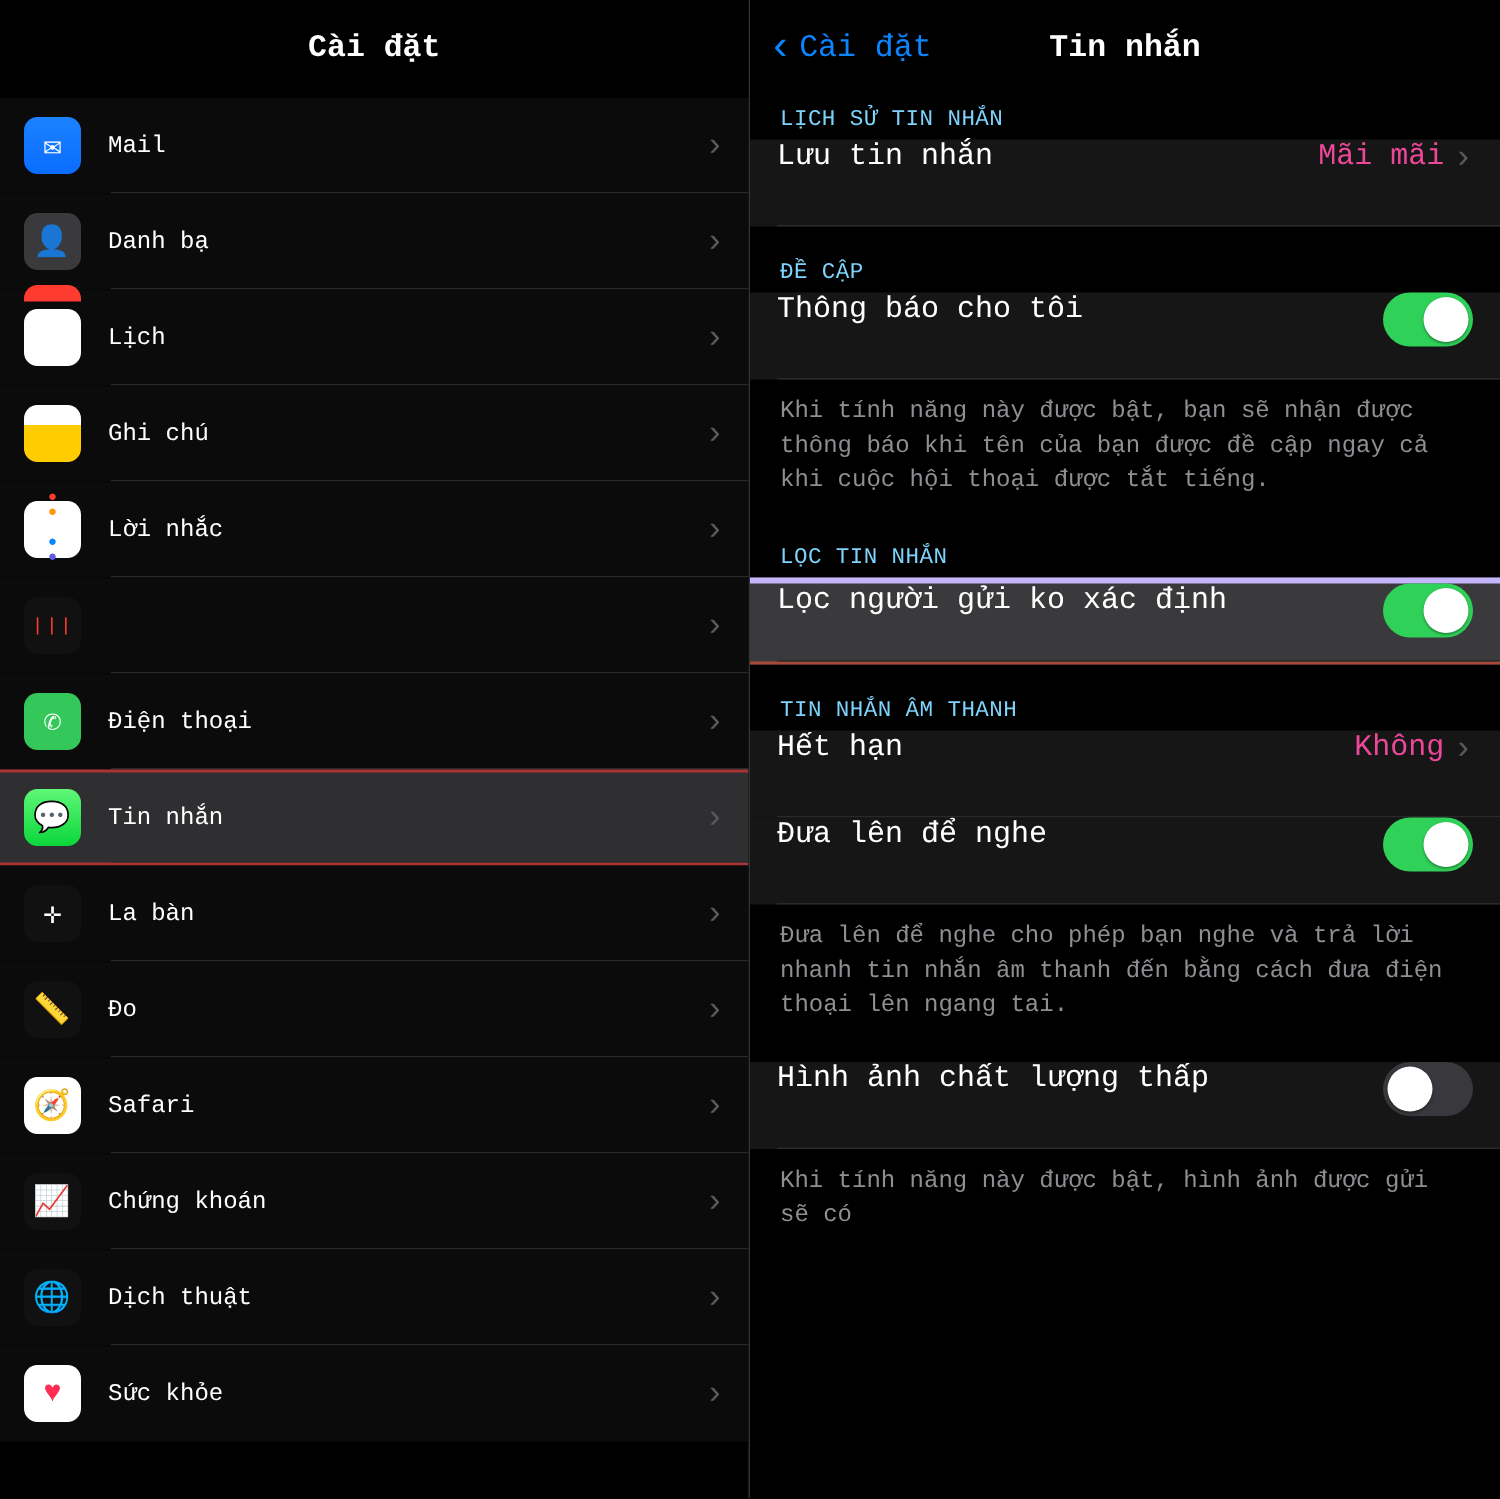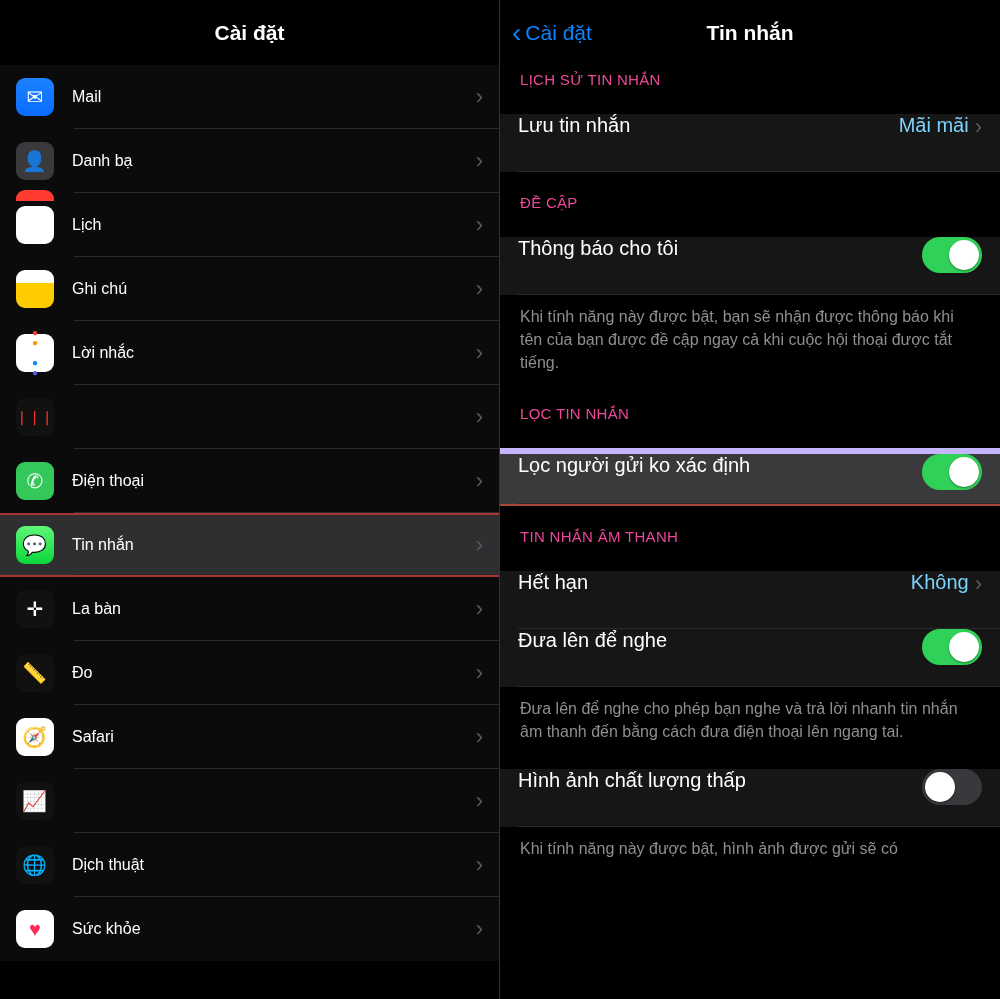--- a/index.html
+++ b/index.html
@@ -1,17 +1,17 @@
 <!DOCTYPE html>
 <html><head>
 <meta charset="utf-8">
 <style>
   * { box-sizing: border-box; margin: 0; padding: 0; }
   html, body { width: 1000px; height: 999px; background: #000; font-family: -apple-system, "Helvetica Neue", Arial, sans-serif; overflow: hidden; }
-  .container { display: flex; width: 1000px; height: 999px; }
+  .container { display: flex; width: 1000px; height: 999px; font-family: Liberation Mono, monospace; }
   .pane { width: 500px; height: 999px; background: #000; position: relative; border-right: 1px solid #333; }
   .pane:last-child { border-right: none; }
 
   
   .header {
     height: 65px;
     display: flex;
     align-items: center;
     justify-content: center;
     position: relative;
@@ -61,43 +61,43 @@
   .bg-gray   { background: #3a3a3c; }
   .bg-white  { background: #fff; }
   .bg-yellow { background: linear-gradient(#fff 35%, #ffcc00 35%); }
   .bg-black  { background: #111; }
   .bg-phone  { background: #34c759; }
   .bg-msg    { background: linear-gradient(#5ff777,#0bd63b); }
   .bg-safari { background: #fff; }
 
   
   .section-header {
-    color: #ec4899; font-size: 15px; text-transform: uppercase;
-    padding: 22px 20px 26px 20px; letter-spacing: 0.3px;
+    color: #7dd3fc; font-size: 15px; text-transform: uppercase;
+    padding: 22px 20px 5px 20px; letter-spacing: 0.3px;
   }
   .section-header.cut { padding-top: 6px; }
   .drow {
     display: flex; 
     min-height: 58px;
     padding: 0 18px;
     background: #161616;
     position: relative;
     cursor: pointer;
   }
   .drow::after {
     content: ""; position: absolute; left: 18px; right: 0; bottom: 0;
     height: 1px; background: #2a2a2a;
   }
   .drow.highlight {
     background: #3a3a3c;
-    border-top: 6px solid #c4b5fd;
+    border-top: 4px solid #c4b5fd;
     border-bottom: 2px solid #a84838;
   }
   .drow-label { color: #fff; font-size: 20px; flex: 1; }
-  .drow-value { color: #7dd3fc; font-size: 20px; margin-right: 6px; }
+  .drow-value { color: #ec4899; font-size: 20px; margin-right: 6px; }
   .footer {
     color: #8e8e93; font-size: 16px; line-height: 1.45;
     padding: 10px 20px 8px 20px;
   }
 
   
   .toggle {
     width: 60px; height: 36px; border-radius: 18px;
     position: relative; flex-shrink: 0;
   }
@@ -178,20 +178,21 @@
           <div class="row-label">Đo</div>
           <div class="chevron">›</div>
         </div>
         <div class="row">
           <div class="icon bg-safari">🧭</div>
           <div class="row-label">Safari</div>
           <div class="chevron">›</div>
         </div>
         <div class="row">
           <div class="icon bg-black">📈</div>
+          <div class="row-label">Chứng khoán</div>
           <div class="chevron">›</div>
         </div>
         <div class="row">
           <div class="icon bg-black">🌐</div>
           <div class="row-label">Dịch thuật</div>
           <div class="chevron">›</div>
         </div>
         <div class="row">
           <div class="icon bg-white" style="color: rgb(255, 45, 85);">♥</div>
           <div class="row-label">Sức khỏe</div>

